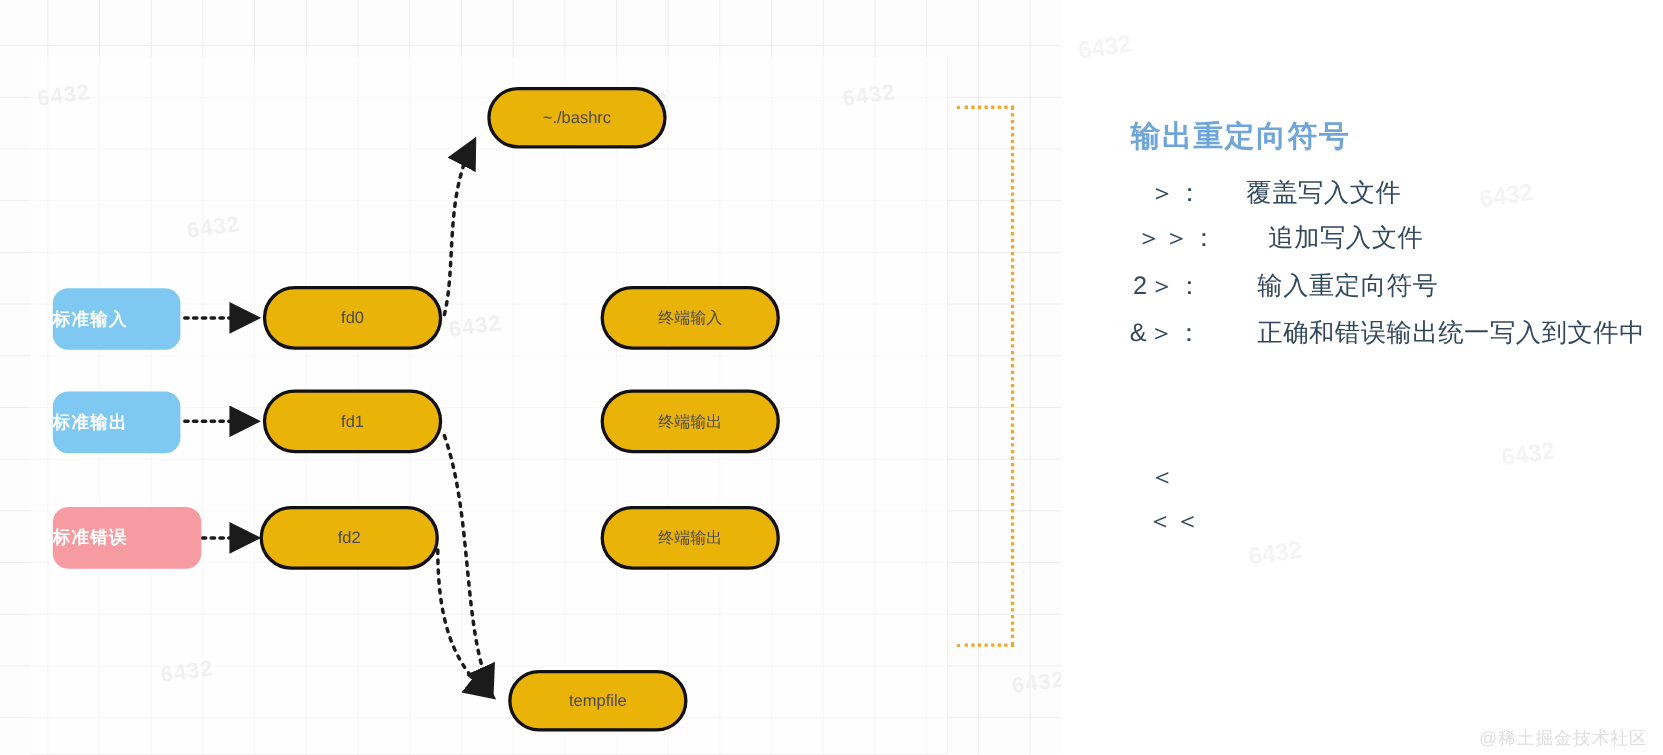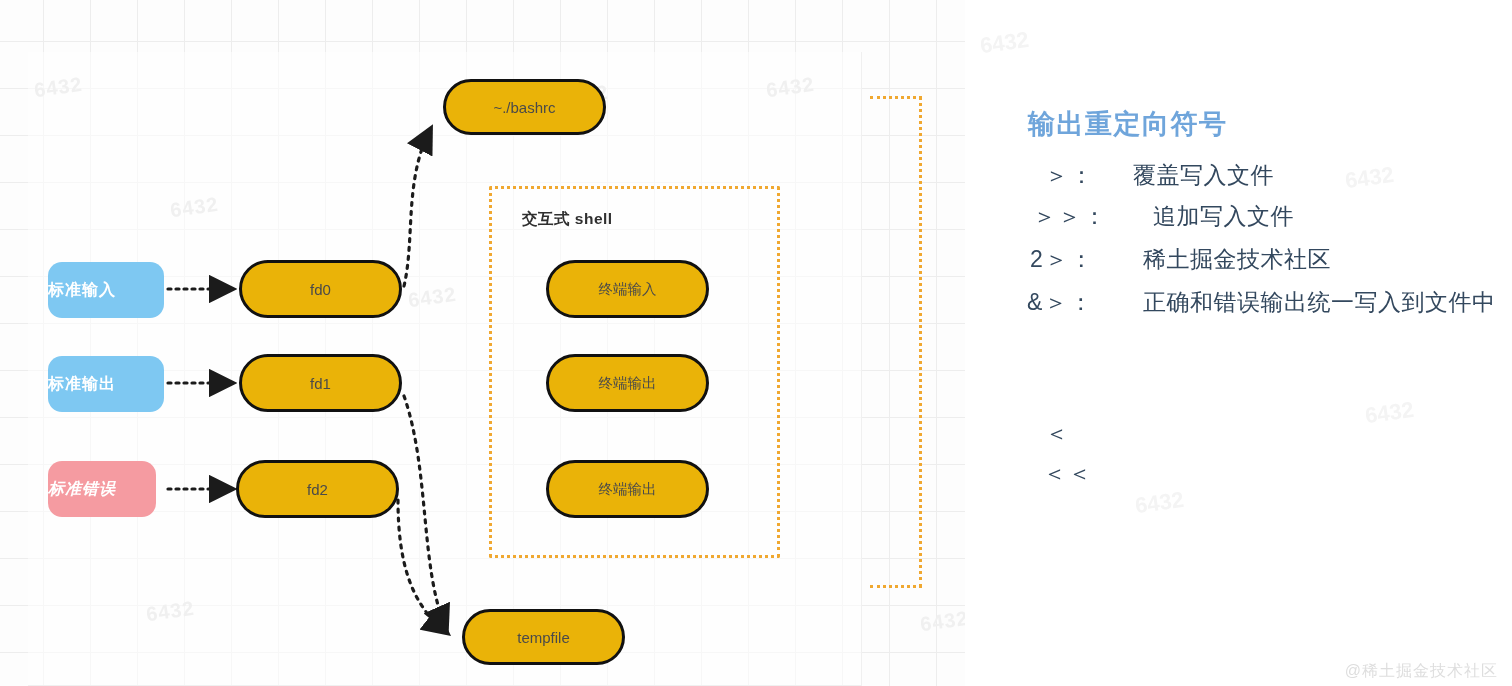--- a/index.html
+++ b/index.html
@@ -158,44 +158,41 @@
 
       <path d="M398,500 C 398,560 410,604 446,632" fill="none" stroke="#1b1b1b" stroke-width="3.2" stroke-dasharray="3,6" stroke-linecap="round" marker-end="url(#ah)"></path>
     </svg>
 
     <div class="pill blue" style="left:48px;top:262px;width:116px;height:56px;">
       <span>标准输入</span>
     </div>
     <div class="pill blue" style="left:48px;top:356px;width:116px;height:56px;">
       <span>标准输出</span>
     </div>
-    <div class="pill pink" style="left:48px;top:461px;width:108px;height:56px;font-style:italic;">
+    <div class="pill pink" style="left:48px;top:461px;width:135px;height:56px;">
       <span>标准错误</span>
     </div>
 
     <div class="node" style="left:239px;top:260px;width:163px;height:58px;">
       <span>fd0</span>
     </div>
     <div class="node" style="left:239px;top:354px;width:163px;height:58px;">
       <span>fd1</span>
     </div>
     <div class="node" style="left:236px;top:460px;width:163px;height:58px;">
       <span>fd2</span>
     </div>
 
     <div class="node" style="left:443px;top:79px;width:163px;height:56px;">
       <span>~./bashrc</span>
     </div>
     <div class="node" style="left:462px;top:609px;width:163px;height:56px;">
       <span>tempfile</span>
     </div>
 
-    <div class="shell-box">
-      <div class="shell-title">交互式 shell</div>
-    </div>
     <div class="node sm" style="left:546px;top:260px;width:163px;height:58px;">
       <span>终端输入</span>
     </div>
     <div class="node sm" style="left:546px;top:354px;width:163px;height:58px;">
       <span>终端输出</span>
     </div>
     <div class="node sm" style="left:546px;top:460px;width:163px;height:58px;">
       <span>终端输出</span>
     </div>
 
@@ -211,21 +208,21 @@
 
     <div class="panel-head" style="left:63px;top:106px;">输出重定向符号</div>
 
     <div class="panel-sym" style="left:80px;top:160px;">＞：</div>
     <div class="panel-line" style="left:168px;top:160px;">覆盖写入文件</div>
 
     <div class="panel-sym" style="left:68px;top:201px;">＞＞：</div>
     <div class="panel-line" style="left:188px;top:201px;">追加写入文件</div>
 
     <div class="panel-sym" style="left:65px;top:244px;">2＞：</div>
-    <div class="panel-line" style="left:178px;top:244px;">稀土掘金技术社区</div>
+    <div class="panel-line" style="left:178px;top:244px;">输入重定向符号</div>
 
     <div class="panel-sym" style="left:62px;top:287px;">&amp;＞：</div>
     <div class="panel-line" style="left:178px;top:287px;">正确和错误输出统一写入到文件中</div>
 
 
     <div class="panel-sym" style="left:80px;top:418px;">＜</div>
     <div class="panel-sym" style="left:78px;top:458px;">＜＜</div>
 
     <div class="credit">@稀土掘金技术社区</div>
   </div>

